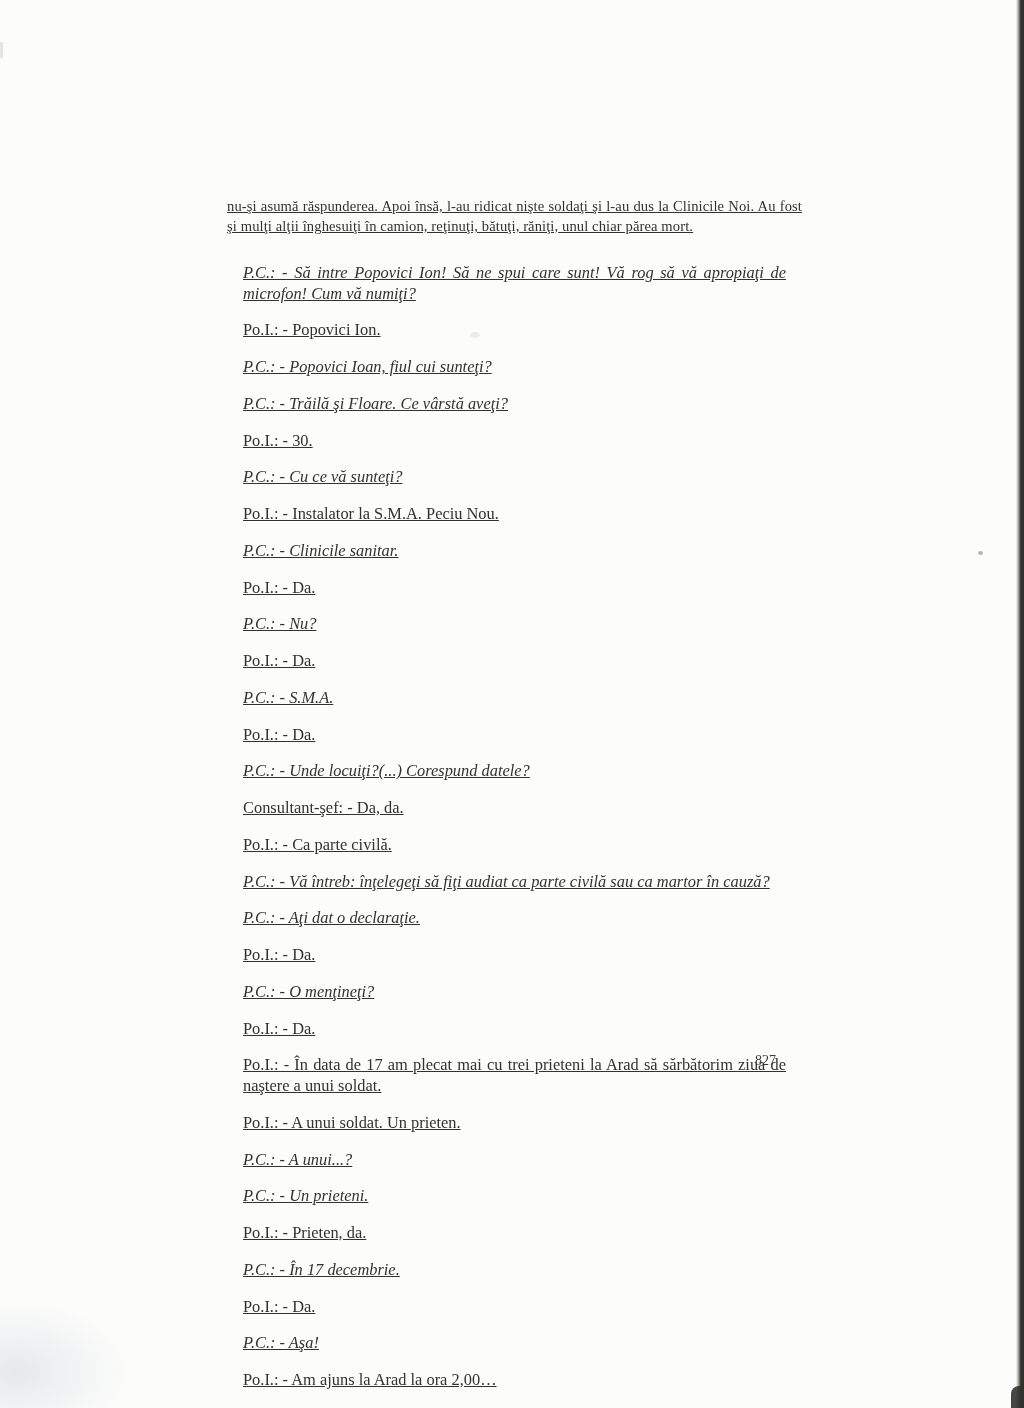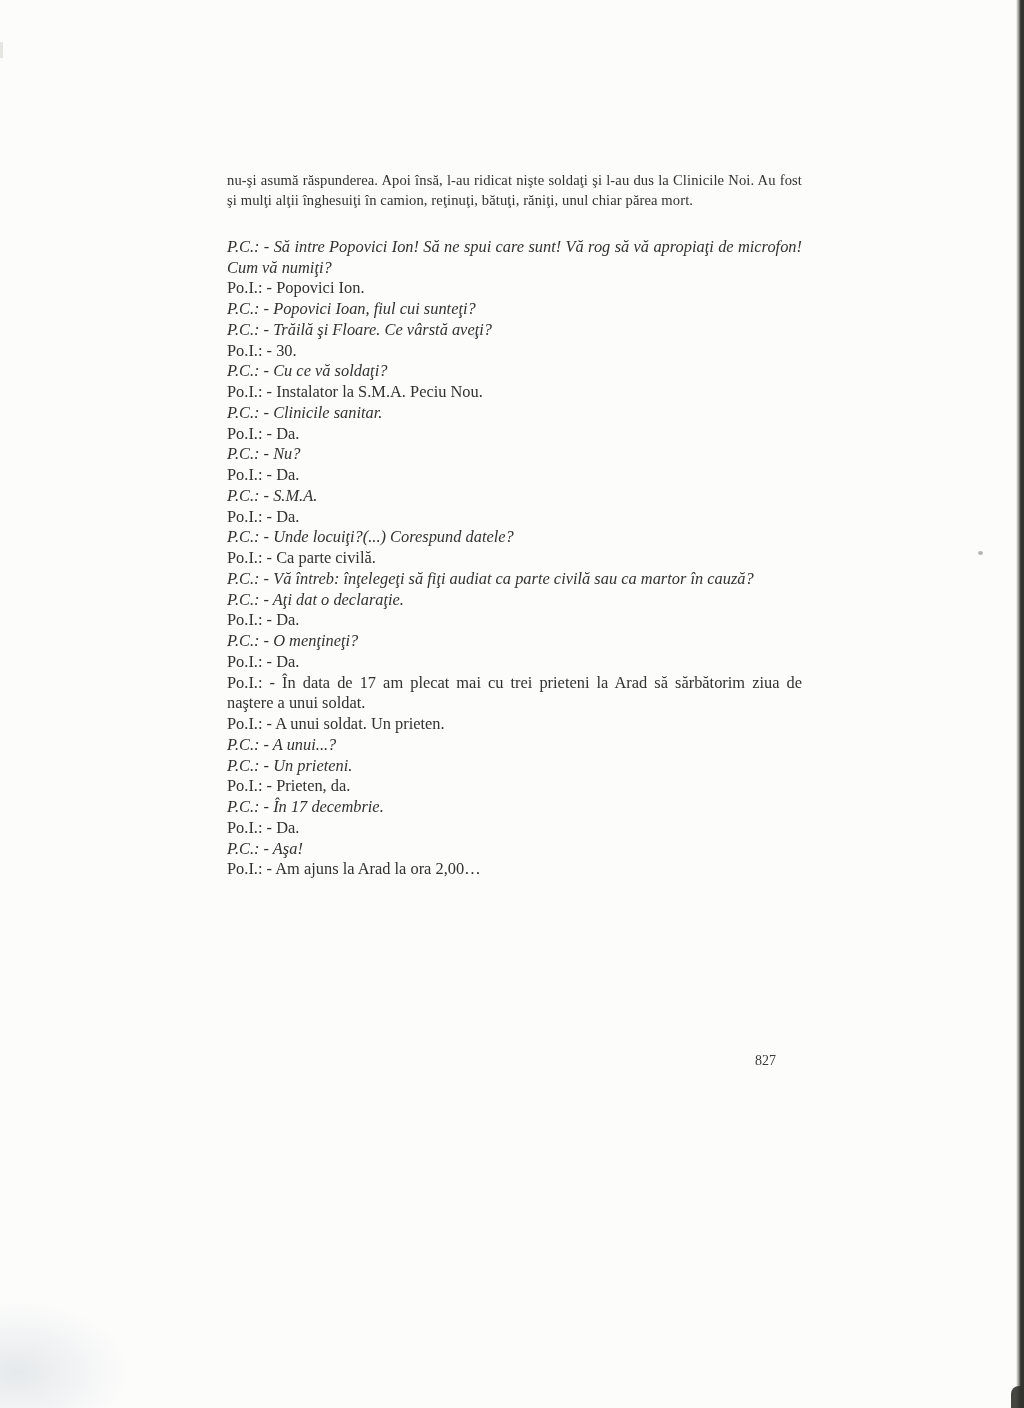--- a/index.html
+++ b/index.html
@@ -11,32 +11,33 @@
   body{
     width:1024px;height:1408px;
     background:var(--paper);
     position:relative;
     overflow:hidden;
     font-family:"Liberation Serif", serif;
     color:var(--ink);
   }
   .page-content{
     position:absolute;
-    left:227px;top:170px;
+    left:227px;top:196px;
     width:575px;
+    text-decoration:underline;
   }
   .intro{
     margin:0 0 26px 0;
     font-size:14.6px;
     line-height:20.4px;
     text-align:justify;
     letter-spacing:.1px;
   }
   .dialogue p{
-    margin:0;
+    margin:16px;
     font-size:16.4px;
     line-height:20.75px;
     text-align:justify;
   }
   .dialogue p.italic{
     font-style:italic;
   }
   .page-number{
     position:absolute;
     left:755px;top:1053px;
@@ -100,29 +101,30 @@
 
 <div class="page-content">
   <p class="intro">nu-şi asumă răspunderea. Apoi însă, l-au ridicat nişte soldaţi şi l-au dus la Clinicile Noi. Au fost şi mulţi alţii înghesuiţi în camion, reţinuţi, bătuţi, răniţi, unul chiar părea mort.</p>
 
   <div class="dialogue">
       <p class="line italic">P.C.: - Să intre Popovici Ion! Să ne spui care sunt! Vă rog să vă apropiaţi de microfon! Cum vă numiţi?</p>
       <p class="line">Po.I.: - Popovici Ion.</p>
       <p class="line italic">P.C.: - Popovici Ioan, fiul cui sunteţi?</p>
       <p class="line italic">P.C.: - Trăilă şi Floare. Ce vârstă aveţi?</p>
       <p class="line">Po.I.: - 30.</p>
-      <p class="line italic">P.C.: - Cu ce vă soldaţi?</p>
+      <p class="line italic">P.C.: - Cu ce vă sunteţi?</p>
       <p class="line">Po.I.: - Instalator la S.M.A. Peciu Nou.</p>
       <p class="line italic">P.C.: - Clinicile sanitar.</p>
       <p class="line">Po.I.: - Da.</p>
       <p class="line italic">P.C.: - Nu?</p>
       <p class="line">Po.I.: - Da.</p>
       <p class="line italic">P.C.: - S.M.A.</p>
       <p class="line">Po.I.: - Da.</p>
       <p class="line italic">P.C.: - Unde locuiţi?(...)  Corespund datele?</p>
+      <p class="line">Consultant-şef: - Da, da.</p>
       <p class="line">Po.I.: - Ca parte civilă.</p>
       <p class="line italic">P.C.: - Vă întreb: înţelegeţi să fiţi audiat ca parte civilă sau ca martor în cauză?</p>
       <p class="line italic">P.C.: - Aţi dat o declaraţie.</p>
       <p class="line">Po.I.: - Da.</p>
       <p class="line italic">P.C.: - O menţineţi?</p>
       <p class="line">Po.I.: - Da.</p>
       <p class="line">Po.I.: - În data de 17 am plecat mai cu trei prieteni la Arad să sărbătorim ziua de naştere a unui soldat.</p>
       <p class="line">Po.I.: - A unui soldat. Un prieten.</p>
       <p class="line italic">P.C.: - A unui...?</p>
       <p class="line italic">P.C.: - Un prieteni.</p>

